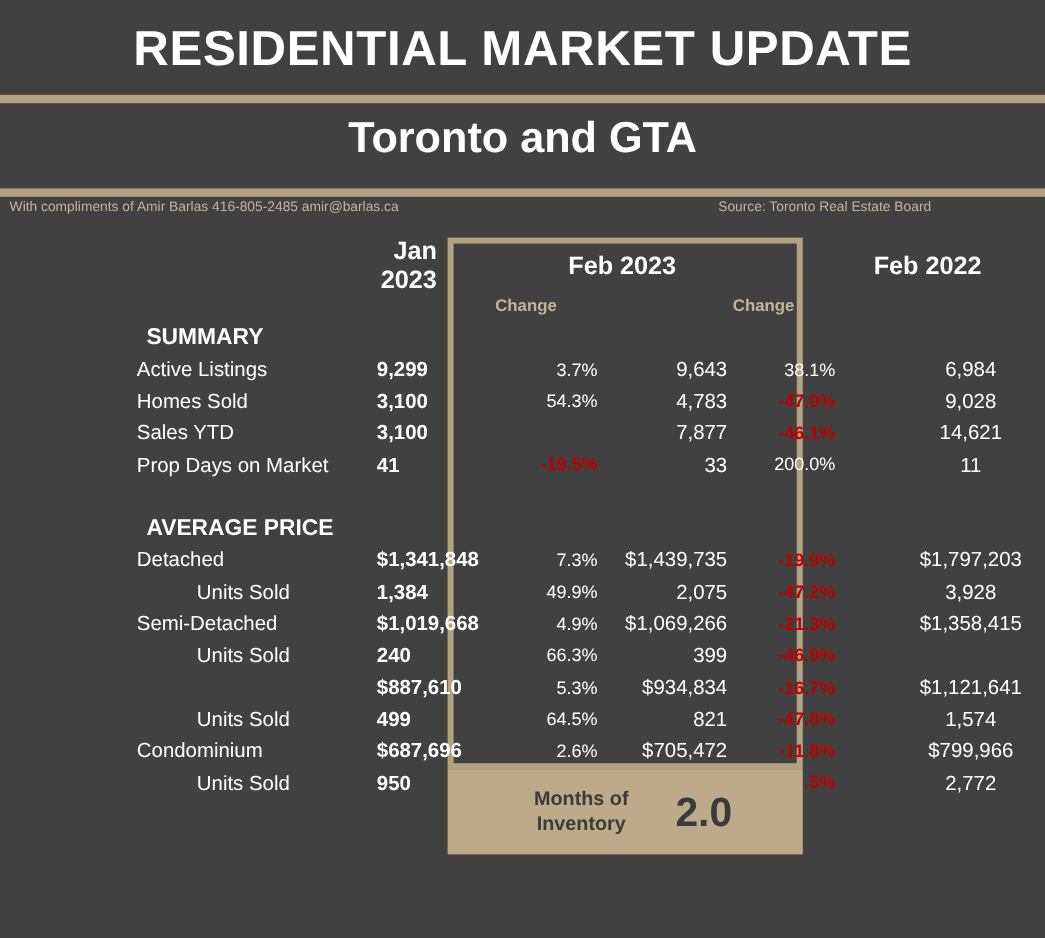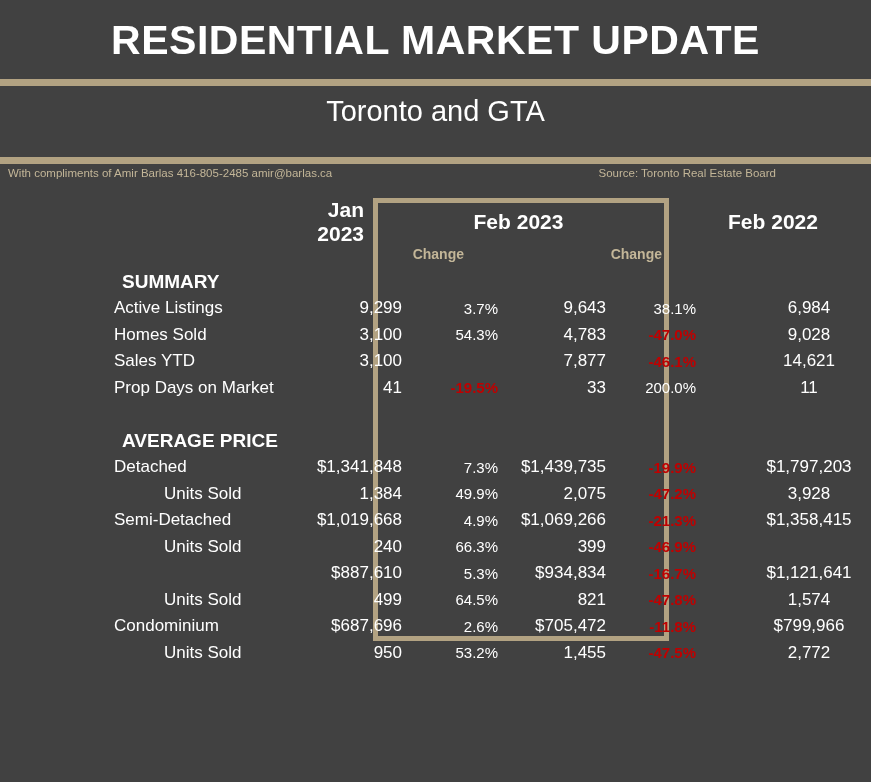--- a/index.html
+++ b/index.html
@@ -20,21 +20,21 @@
   }
   .rule{
     position:absolute; left:0; width:871px; background:#b2a282;
   }
   .rule-1{ top:79px; height:7px; }
   .rule-2{ top:157px; height:7px; }
 
   .title-sub{
     position:absolute; left:0; top:97px; width:871px;
     text-align:center; color:#ffffff;
-    font-size:29px; font-weight:400; line-height:1.0;
+    font-size:36px; font-weight:700; line-height:1.0;
   }
 
   .credit{
     position:absolute; left:8px; top:167px;
     color:#c3b698; font-size:11.5px; font-weight:400;
   }
   .source{
     position:absolute; right:6px; top:167px;
     color:#c3b698; font-size:11.5px; font-weight:400;
   }
@@ -64,21 +64,21 @@
   
   .grid{
     position:absolute; left:0; top:198px; width:871px;
   }
   .row{
     display:grid;
     grid-template-columns: 78px 200px 92px 3px 103px 100px 96px 3px 196px;
     align-items:center;
   }
   .c-label{ grid-column:2; text-align:left; }
-  .c-jan  { grid-column:3 / span 1; text-align:right; padding-right:4px;}
+  .c-jan  { grid-column:3 / span 1; padding-right:4px;font-weight:bold;}
   .c-ch1  { grid-column:5; text-align:right; padding-right:14px; }
   .c-feb23{ grid-column:6; text-align:right; padding-right:6px;}
   .c-ch2  { grid-column:7; text-align:right; padding-right:12px;}
   .c-feb22{ grid-column:9; text-align:center; }
 
   .hdr-row{ height:42px; }
   .hdr{
     color:#ffffff; font-size:21px; font-weight:700;
   }
   .hdr-jan { grid-column:3; text-align:right; padding-right:6px;}
@@ -239,14 +239,21 @@
       <div class="c-label">Units Sold</div>
       <div class="c-jan">950</div>
       <div class="c-ch1">53.2%</div>
       <div class="c-feb23">1,455</div>
       <div class="c-ch2 neg">-47.5%</div>
       <div class="c-feb22">2,772</div>
     </div>
 
   </div>
 
+  <div class="moi-box">
+    <div class="moi-label">
+      <span>Months of</span><br>
+      <span>Inventory</span>
+    </div>
+    <div class="moi-value">2.0</div>
+  </div>
 
 </div>
 
 </body></html>

